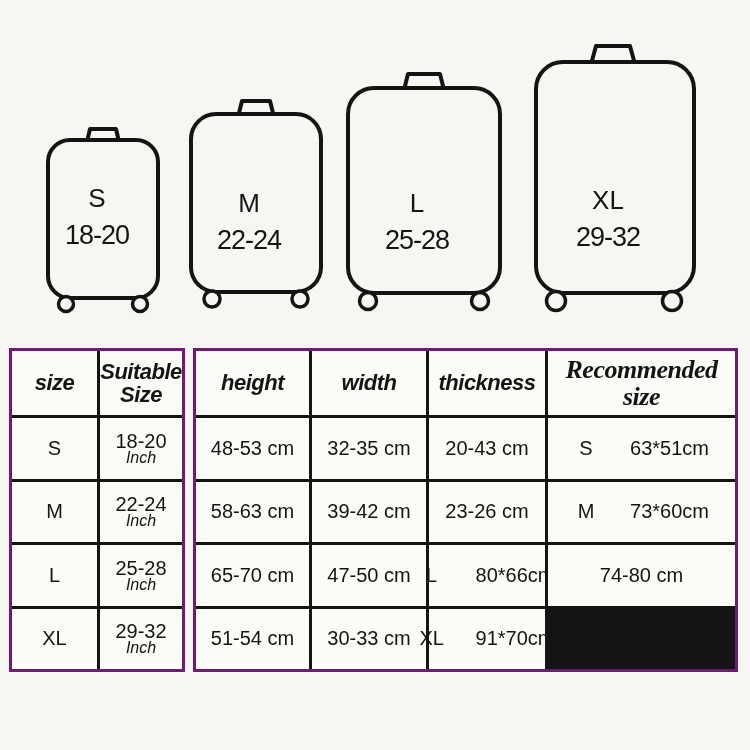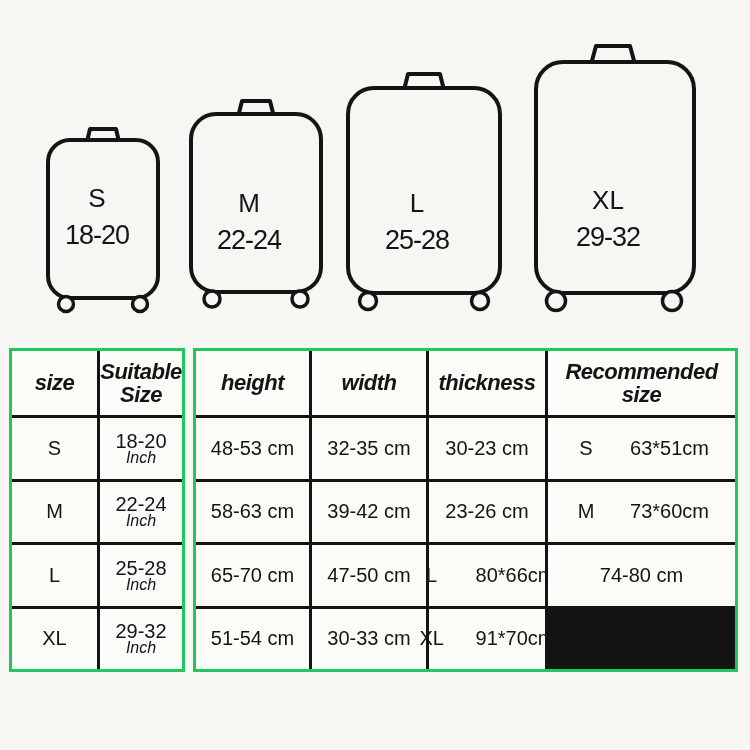--- a/index.html
+++ b/index.html
@@ -28,32 +28,32 @@
   .sc-m .sc-label{top:92px;}
   .sc-l{left:344px;top:68px;width:160px;height:250px;}
   .sc-l .sc-label{top:118px;}
   .sc-xl{left:532px;top:40px;width:166px;height:280px;}
   .sc-xl .sc-label{top:143px;}
 
   
   .tbl{
     position:absolute;top:348px;
     display:grid;gap:3px;
-    background:#141414;border:3px solid #22c55e;
+    background:#141414;border:3px solid #701a75;
     box-sizing:border-box;
   }
   .tbl-size{left:9px;width:176px;height:324px;grid-template-columns:85px 1fr;grid-template-rows:64px repeat(4,1fr);}
   .tbl-spec{left:193px;width:545px;height:324px;grid-template-columns:113px 114px 116px 1fr;grid-template-rows:64px repeat(4,1fr);}
   .cell{
     background:#fbfbf8;
     display:flex;align-items:center;justify-content:center;
     text-align:center;
   }
   .hcell{font-weight:bold;font-style:italic;font-size:22px;line-height:1.05;letter-spacing:-0.5px;}
-  .hcell-wide{font-size:22px;}
+  .hcell-wide{font-size:26px;font-family:Liberation Serif, serif;}
   .dcell{font-size:20px;}
   .stack{display:flex;flex-direction:column;align-items:center;line-height:1.0;}
   .stack .val{font-size:20px;}
   .stack .unit{font-size:16px;font-weight:normal;font-style:italic;margin-top:-1px;}
   .rec{display:flex;align-items:center;justify-content:center;gap:32px;}
   .rec .rec-letter{font-size:20px;min-width:24px;text-align:center;}
   .rec .rec-dim{font-size:20px;text-align:center;}
 </style>
 </head>
 <body>
@@ -150,21 +150,21 @@
   </div>
 
   <div class="tbl tbl-spec">
     <div class="cell hcell">height</div>
     <div class="cell hcell">width</div>
     <div class="cell hcell">thickness</div>
     <div class="cell hcell hcell-wide">Recommended size</div>
 
     <div class="cell dcell">48-53 cm</div>
     <div class="cell dcell">32-35 cm</div>
-    <div class="cell dcell">30-23 cm</div>
+    <div class="cell dcell">20-43 cm</div>
     <div class="cell rec">
       <span class="rec-letter">S</span>
       <span class="rec-dim">63*51cm</span>
     </div>
 
     <div class="cell dcell">58-63 cm</div>
     <div class="cell dcell">39-42 cm</div>
     <div class="cell dcell">23-26 cm</div>
     <div class="cell rec">
       <span class="rec-letter">M</span>

